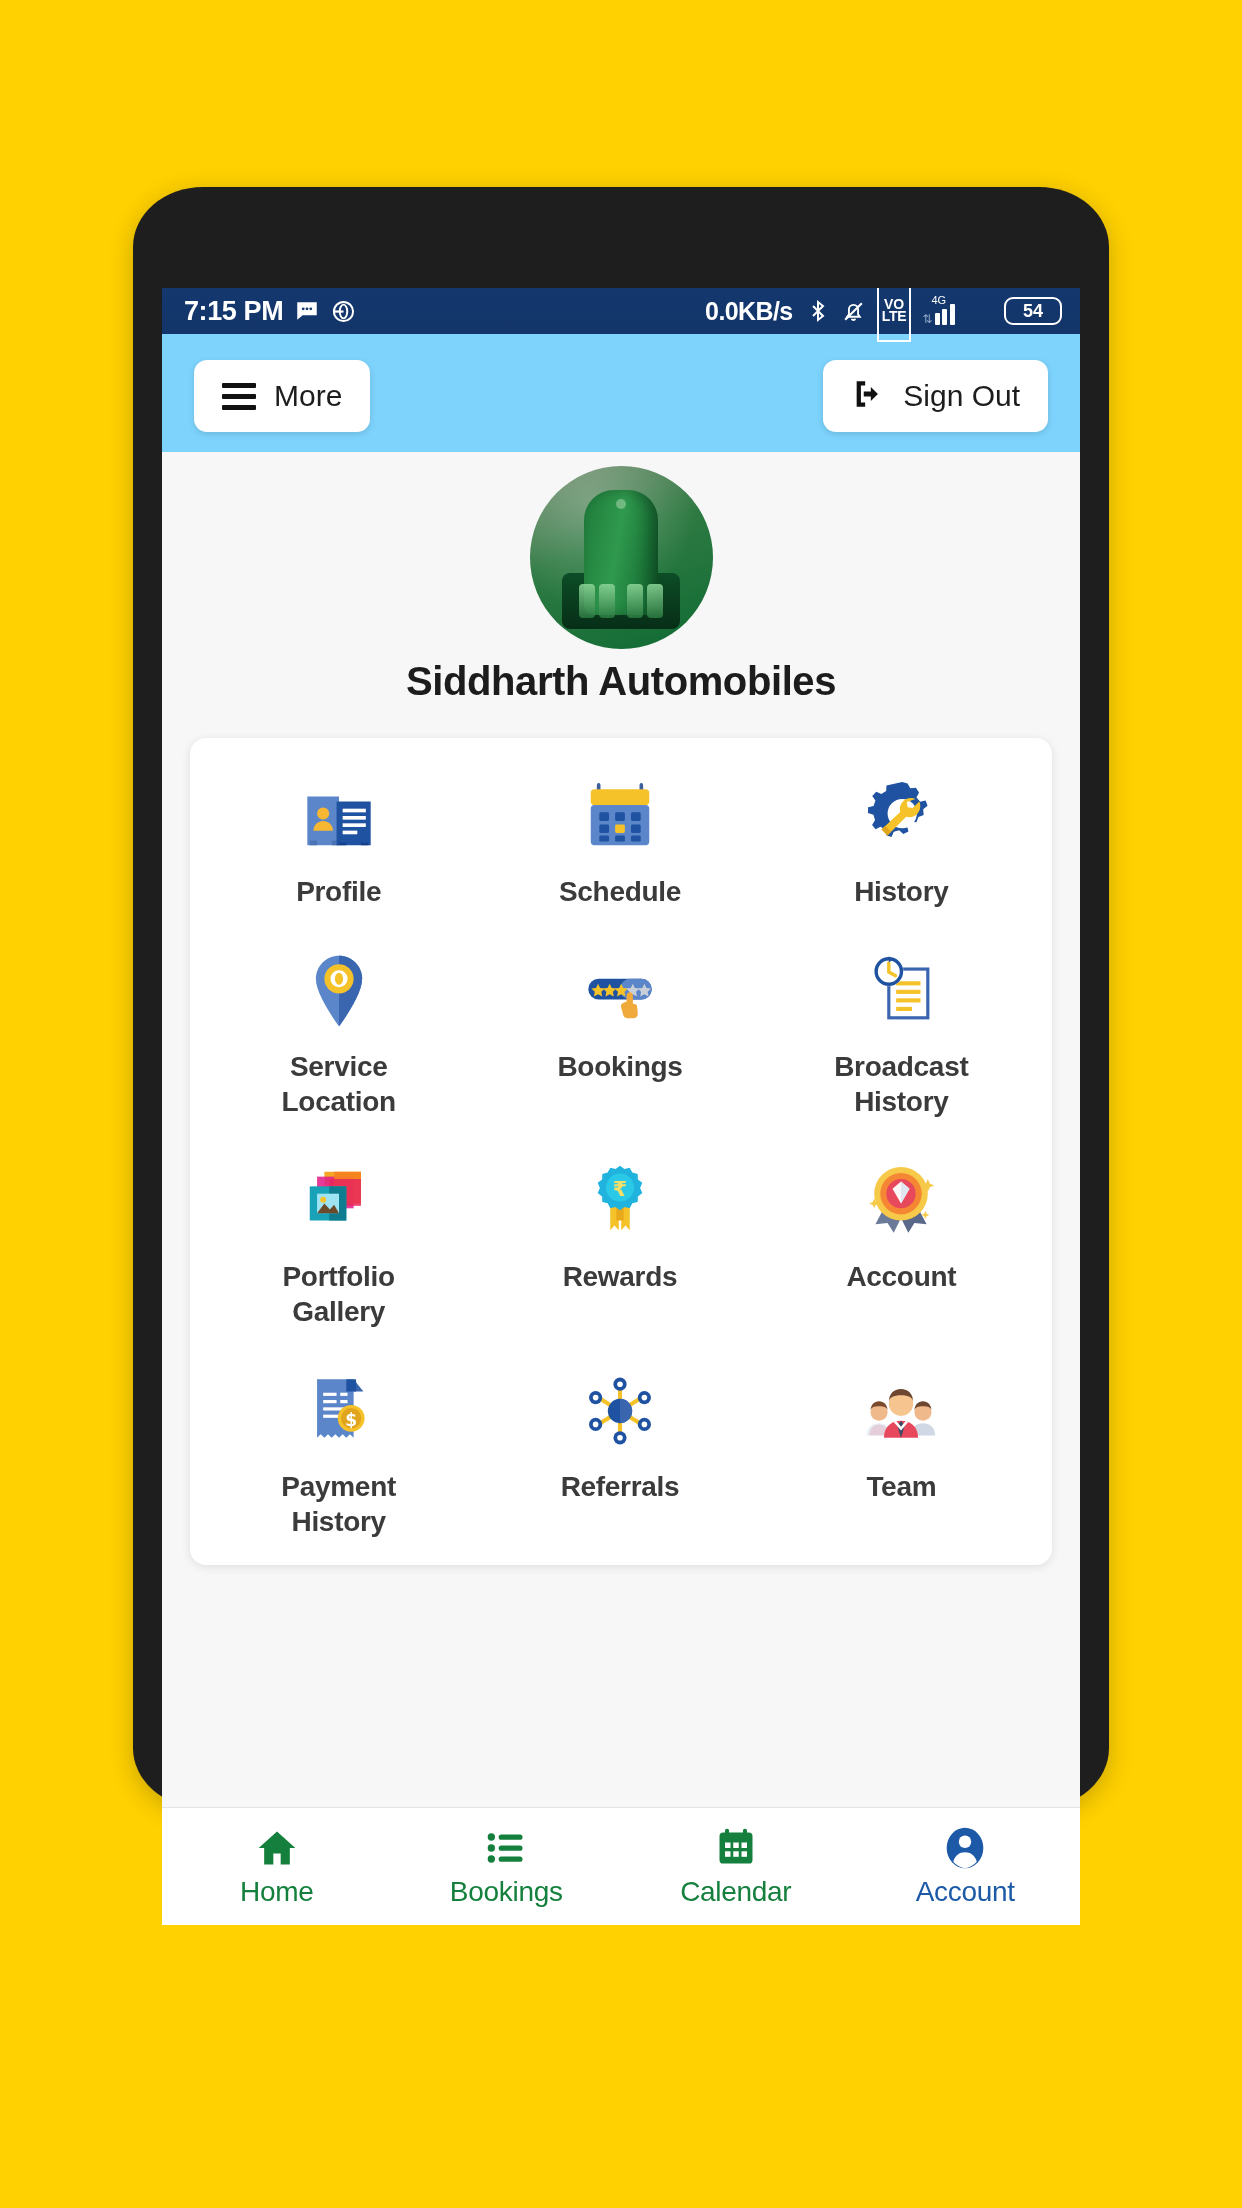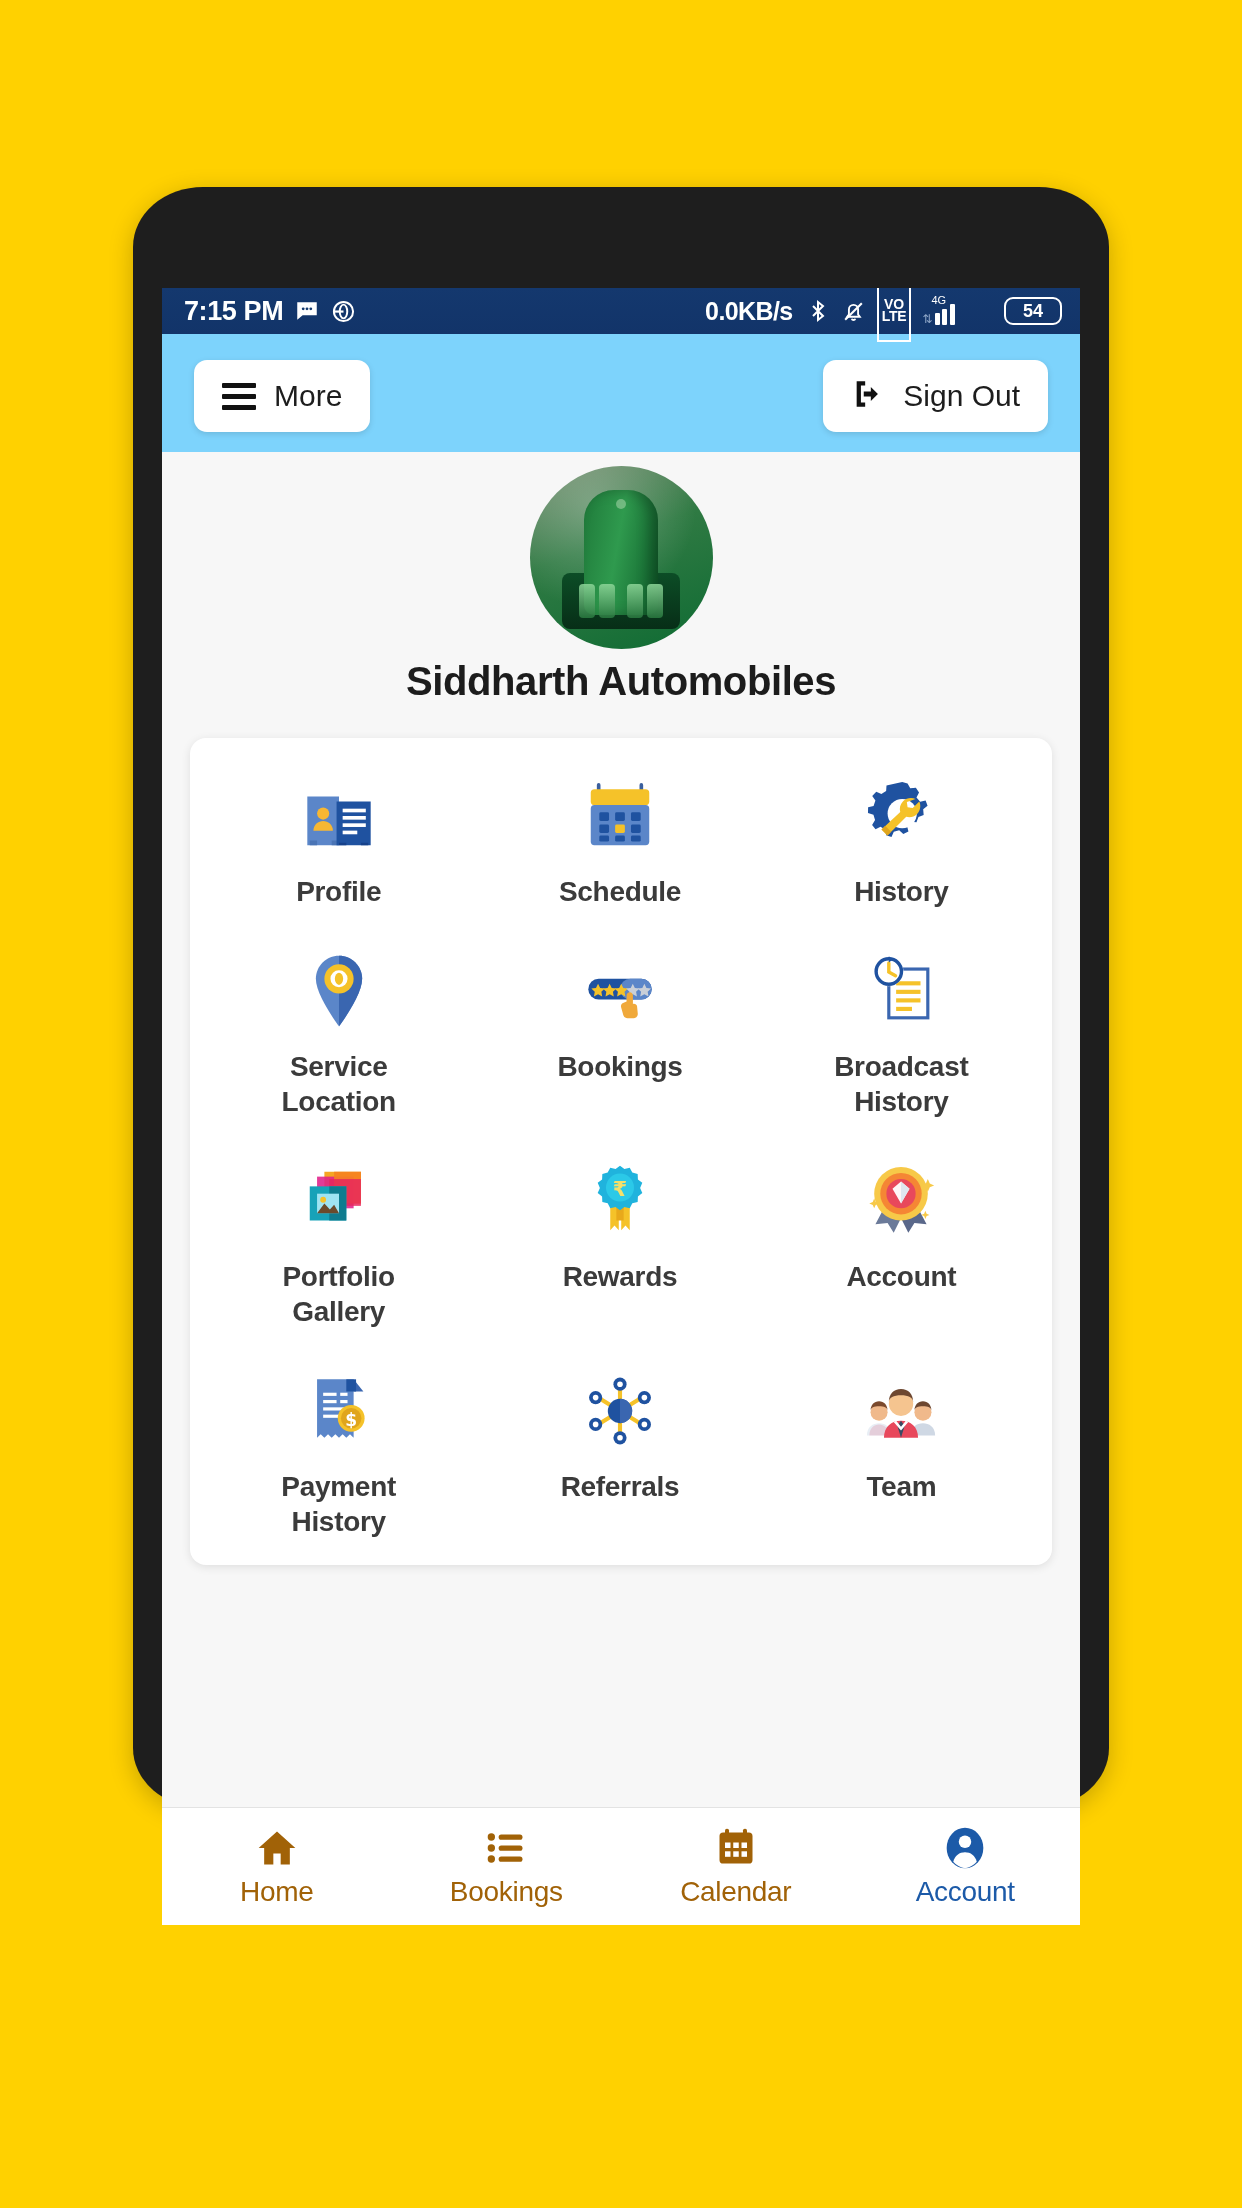--- a/index.html
+++ b/index.html
@@ -269,21 +269,21 @@
     display: flex;
   }
   .nav-item {
     flex: 1;
     display: flex;
     flex-direction: column;
     align-items: center;
     justify-content: center;
     gap: 6px;
     cursor: pointer;
-    color: #a16207;
+    color: #15803d;
   }
   .nav-item.active { color: #1c5aa8; }
   .nav-item svg { width: 44px; height: 44px; display:block; }
   .nav-item .nlabel {
     font-size: 28px;
     letter-spacing: -0.3px;
   }
 </style>
 </head>
 <body>

